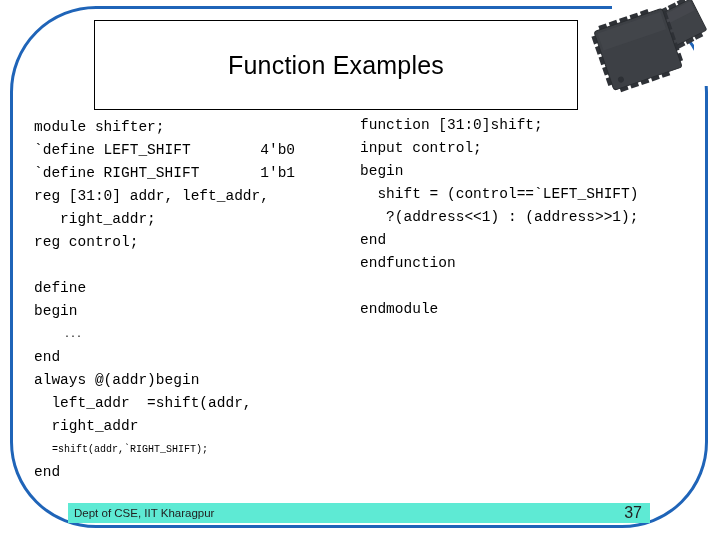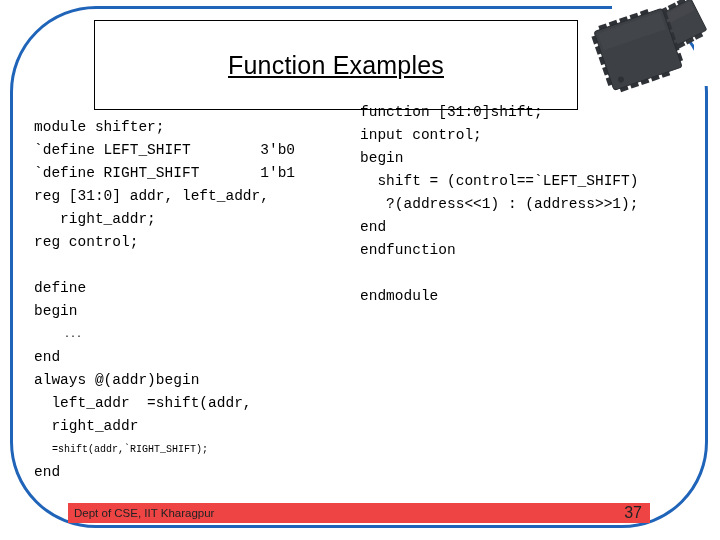--- a/index.html
+++ b/index.html
@@ -43,21 +43,20 @@
     top: 20px;
     width: 484px;
     height: 90px;
     border: 1px solid #000000;
     box-sizing: border-box;
     background: #ffffff;
     display: flex;
     flex-direction: column;
     align-items: center;
     justify-content: center;
-    text-decoration: underline;
   }
   .title-line {
     font-family: "Liberation Sans", sans-serif;
     font-size: 25px;
     line-height: 34px;
     color: #000000;
     letter-spacing: 0.2px;
     white-space: pre;
   }
 
@@ -73,21 +72,21 @@
   
   #code-left {
     position: absolute;
     left: 34px;
     top: 116px;
     width: 318px;
   }
   #code-right {
     position: absolute;
     left: 360px;
-    top: 101px;
+    top: 114px;
     width: 340px;
   }
   .code-line {
     font-family: "Liberation Mono", monospace;
     font-size: 14.5px;
     line-height: 23px;
     color: #000000;
     white-space: pre;
     letter-spacing: 0px;
   }
@@ -185,21 +184,21 @@
       </g>
       <rect x="16" y="18" width="72" height="62" rx="3" fill="#3d4045" stroke="#292c30" stroke-width="1"></rect>
       <rect x="19" y="21" width="66" height="18" fill="#474a4f" opacity="0.5"></rect>
       <circle cx="26" cy="72" r="3" fill="#2d3035"></circle>
     </g>
   </svg>
 </div>
 
 <div id="code-left">
     <div class="code-line">module shifter;</div>
-    <div class="code-line">`define LEFT_SHIFT        3'b0</div>
+    <div class="code-line">`define LEFT_SHIFT        4'b0</div>
     <div class="code-line">`define RIGHT_SHIFT       1'b1</div>
     <div class="code-line">reg [31:0] addr, left_addr,</div>
     <div class="code-line">   right_addr;</div>
     <div class="code-line">reg control;</div>
     <div class="code-line blank">&nbsp;</div>
     <div class="code-line">define</div>
     <div class="code-line">begin</div>
     <div class="code-line dots">     ...</div>
     <div class="code-line">end</div>
     <div class="code-line">always @(addr)begin</div>
@@ -214,16 +213,16 @@
     <div class="code-line">input control;</div>
     <div class="code-line">begin</div>
     <div class="code-line">  shift = (control==`LEFT_SHIFT)</div>
     <div class="code-line">   ?(address&lt;&lt;1) : (address&gt;&gt;1);</div>
     <div class="code-line">end</div>
     <div class="code-line">endfunction</div>
     <div class="code-line blank">&nbsp;</div>
     <div class="code-line">endmodule</div>
   </div>
 
-<div id="footer-bar" style="background: #ef4444;">
+<div id="footer-bar" style="background: #5eead4;">
   <div id="footer-text">Dept of CSE, IIT Kharagpur</div>
   <div id="footer-page">37</div>
 </div>
 
 </body></html>

